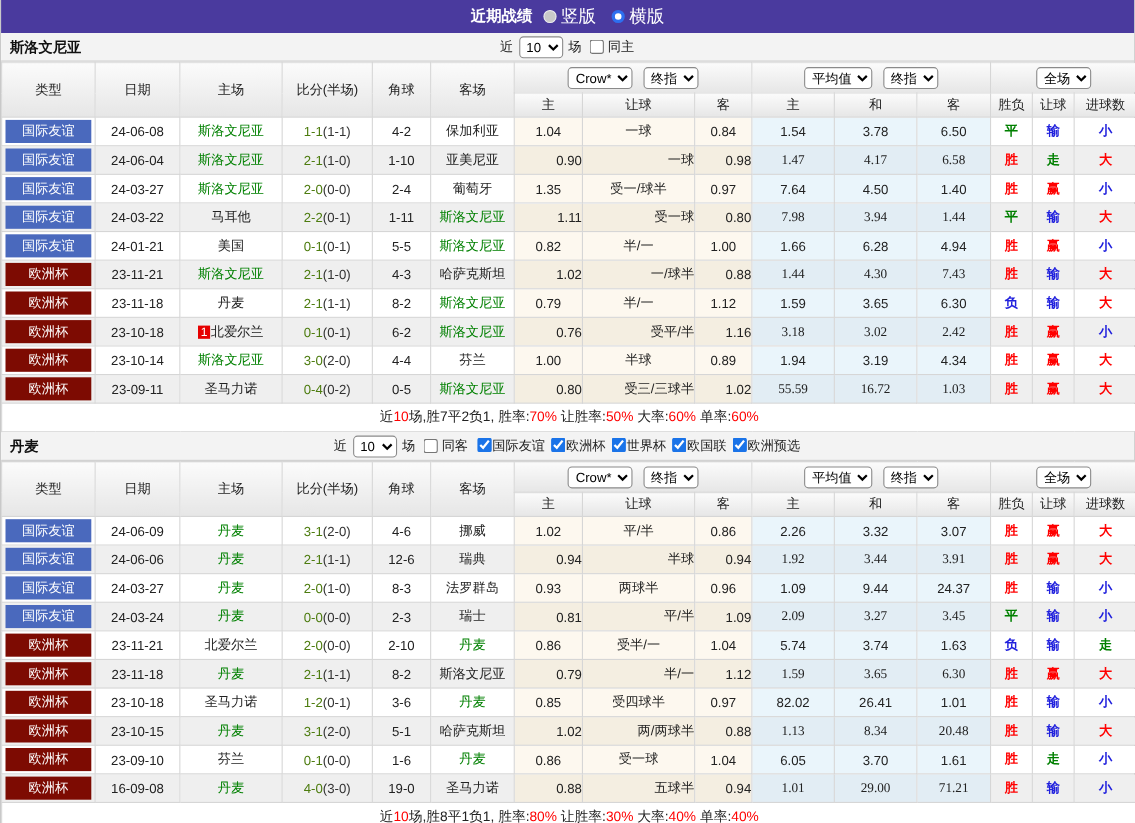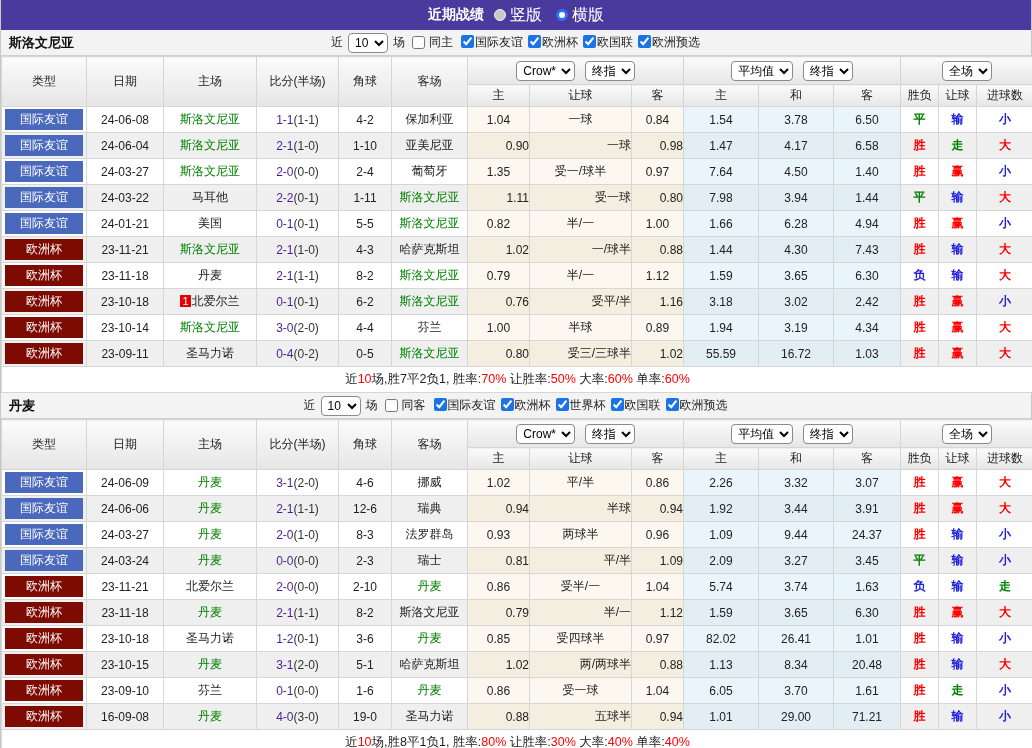--- a/index.html
+++ b/index.html
@@ -56,31 +56,31 @@
     font-weight: normal; color: #222; height: 22px;
   }
   thead tr.hdr-top th { height: 28px; }
   .sel-cell { padding: 2px 0; }
   .sel-cell select { margin: 0 3px; }
   tbody td { height: 25px; background: #fff; }
   tbody tr.even td { background: #efefef; }
   td.cream { background: #fdf8ef !important; }
   tr.even td.cream { background: #f4eee1 !important; text-align: right; }
   td.ltblue { background: #eaf5fb !important; }
-  tr.even td.ltblue { background: #e2edf4 !important; }
+  tr.even td.ltblue { background: #e2edf4 !important; font-family: Liberation Serif, serif; }
 
   .type-box { display: block; margin: 2px 3px; padding: 2px 0; color: #fff; font-size: 12px; }
   .type-blue { background: #4a69bd; }
   .type-maroon { background: #7d0b02; }
 
   .t-green { color: #008000; }
   .t-red { color: #ff0000; }
   .t-blue { color: #2020dd; }
   .t-black { color: #222; }
-  .score-main { color: #4c1d95; }
+  .score-main { color: #4d7c0f; }
   .score-half { color: #333; }
   .res { font-weight: bold; }
   .badge-red {
     background: #e60000; color: #fff; font-size: 11px; padding: 0 2px; margin-right: 1px;
   }
 
   .summary-row td { height: 26px; font-size: 12.5px; background: #fff; }
   .summary-row .seg-k { color: #222; }
   .summary-row .seg-r { color: #ff0000; }
 </style>
@@ -107,21 +107,20 @@
     <div class="filterbar">
       <span class="team-name">斯洛文尼亚</span>
       <span class="filter-cluster">
         <span>近</span>
         <select>
           <option>10</option>
         </select>
         <span>场</span>
         <input type="checkbox" style="">
         <span class="cb-label">同主</span>
-        <span><input type="checkbox" checked="" style=""><span class="cb-label">国际友谊</span><input type="checkbox" checked="" style=""><span class="cb-label">欧洲杯</span><input type="checkbox" checked="" style=""><span class="cb-label">欧国联</span><input type="checkbox" checked="" style=""><span class="cb-label">欧洲预选</span></span>
       </span>
     </div>
 
     <table>
       <colgroup>
         <col style="width:85px">
           <col style="width:77px">
           <col style="width:93px">
         <col style="width:82px">
           <col style="width:53px">

